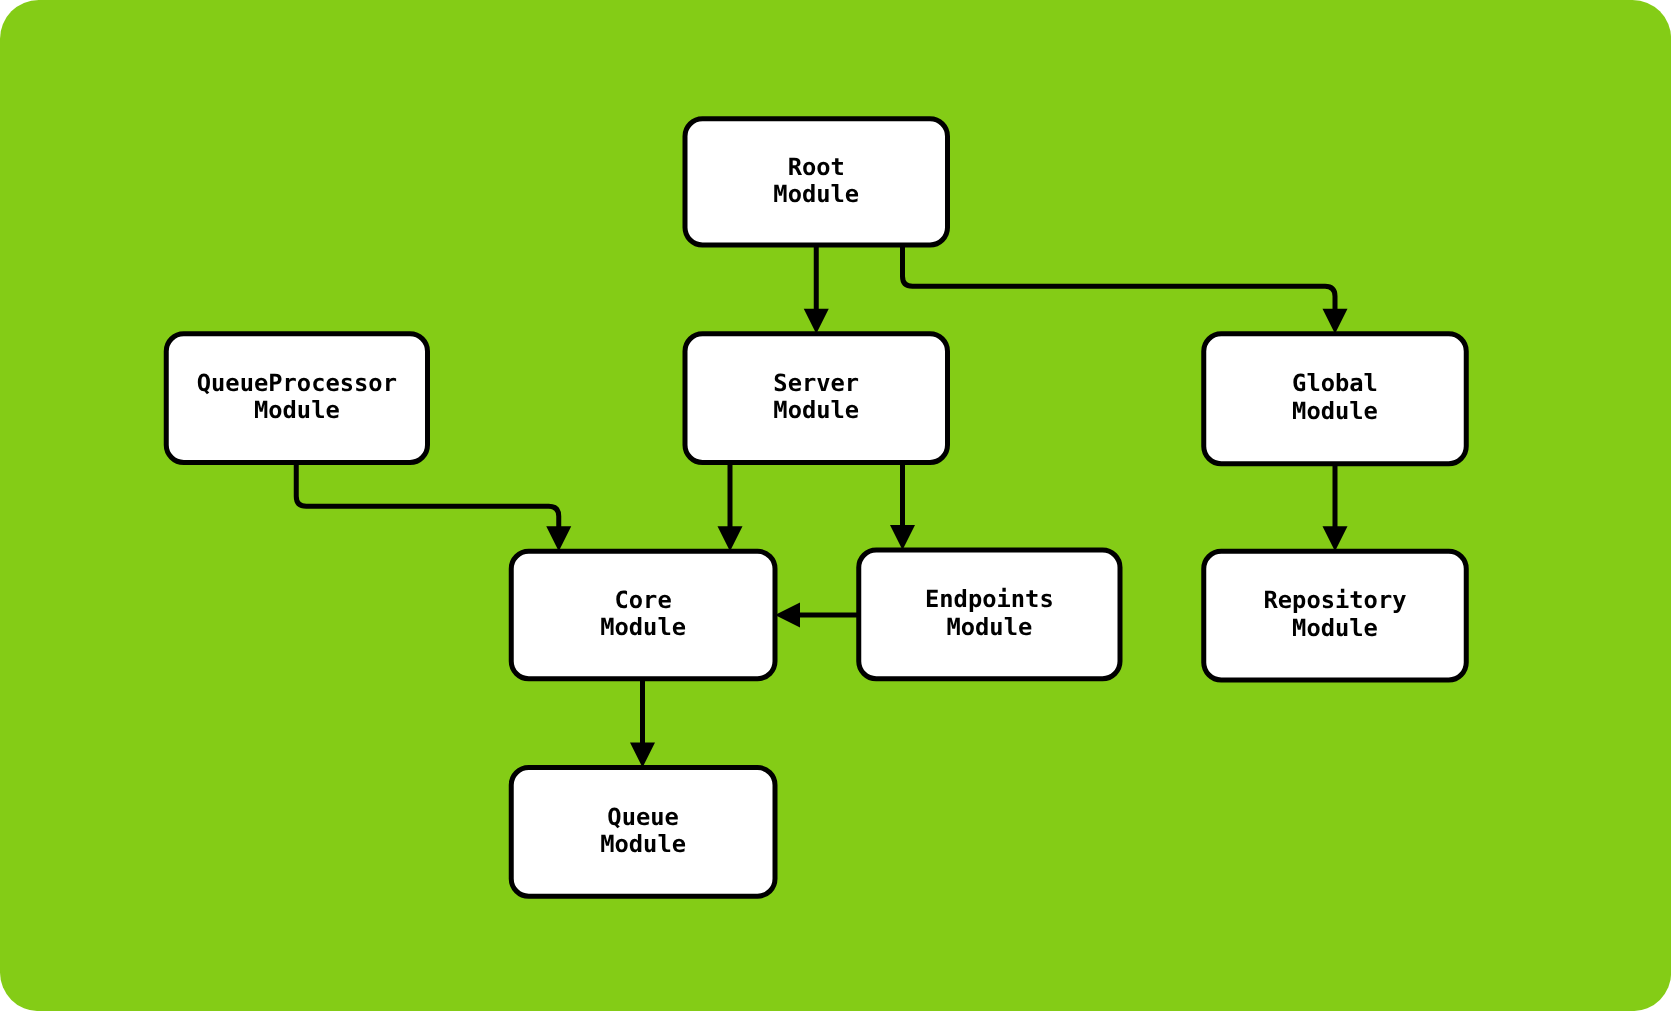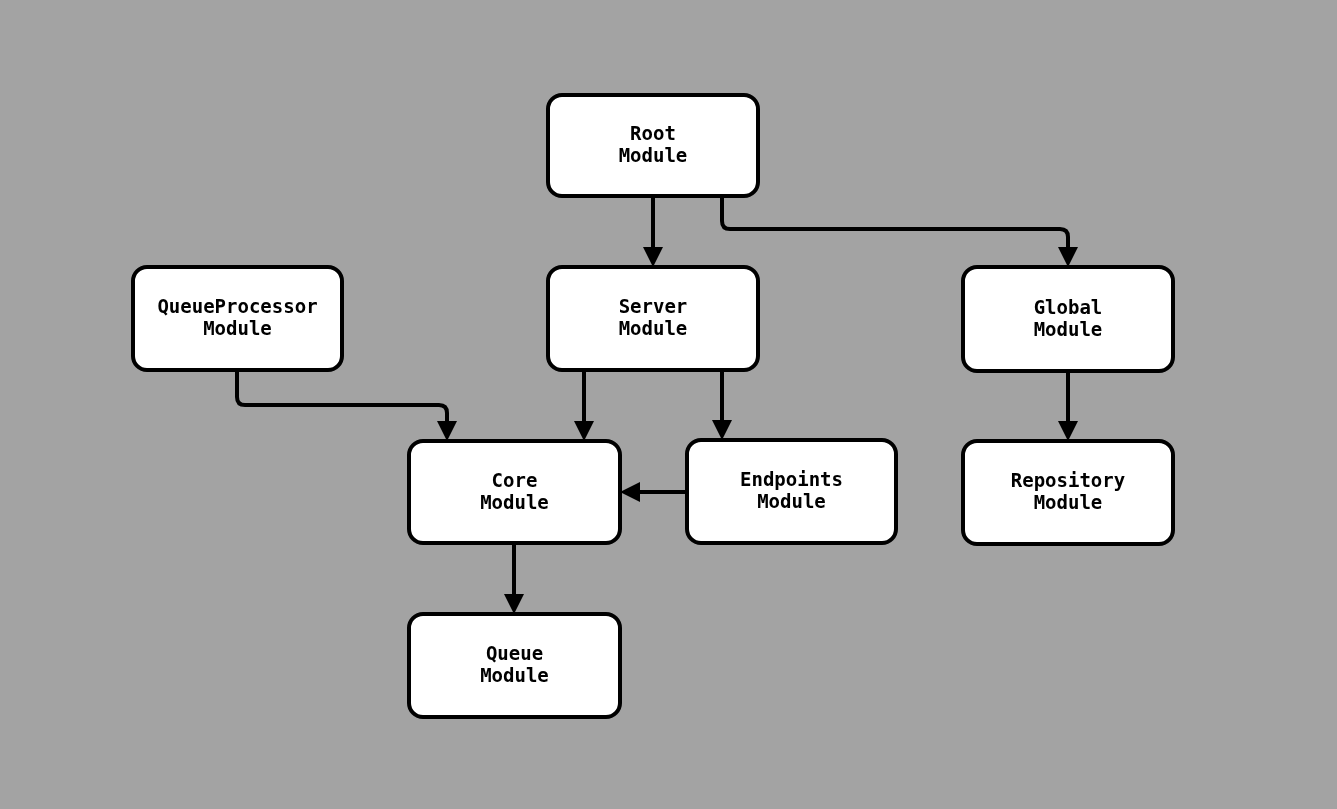--- a/index.html
+++ b/index.html
@@ -48,21 +48,21 @@
     font-weight: 700;
     fill: #000000;
     text-anchor: middle;
     dominant-baseline: middle;
     letter-spacing: 0px;
   }
 </style>
 </head>
 <body>
 
-<div id="diagram-root" style="background: #a3a3a3;">
+<div id="diagram-root" style="background: #84cc16; border-radius: 31px;">
   <svg id="diagram-canvas" viewBox="0 0 1337 809" xmlns="http://www.w3.org/2000/svg">
 
     <g>
 
       <g>
         <path class="edge-path" d="M 653 196 L 653 255" stroke="#000000"></path>
         <path class="arrow-head" d="M 653 267 L 643 247 L 663 247 Z" fill="#000000"></path>
       </g>
 
       <g>

